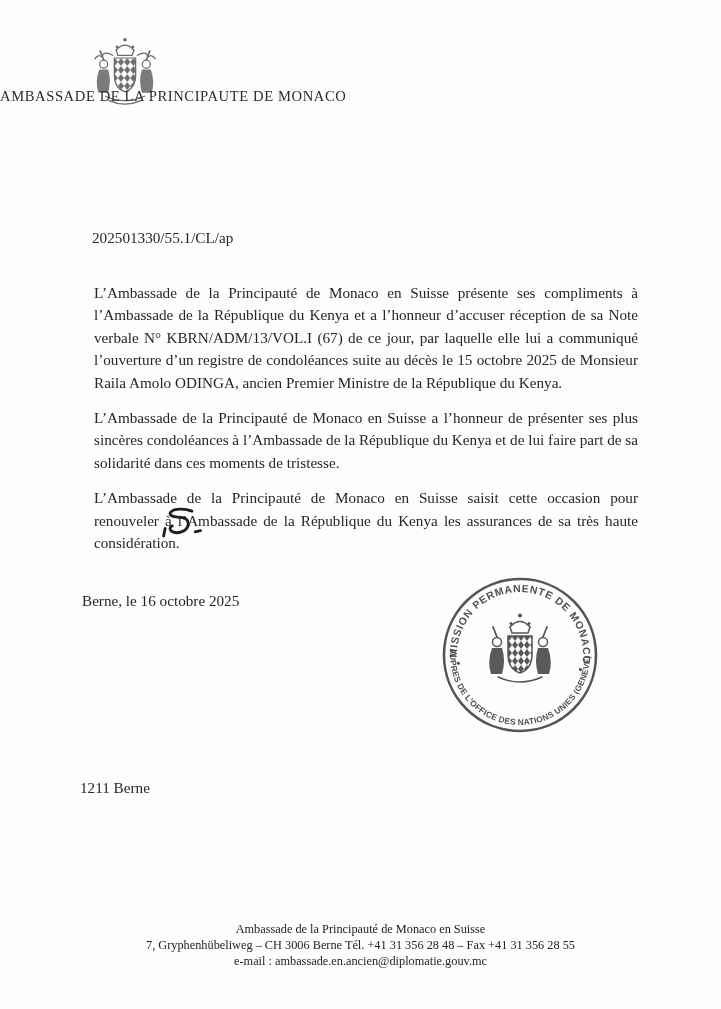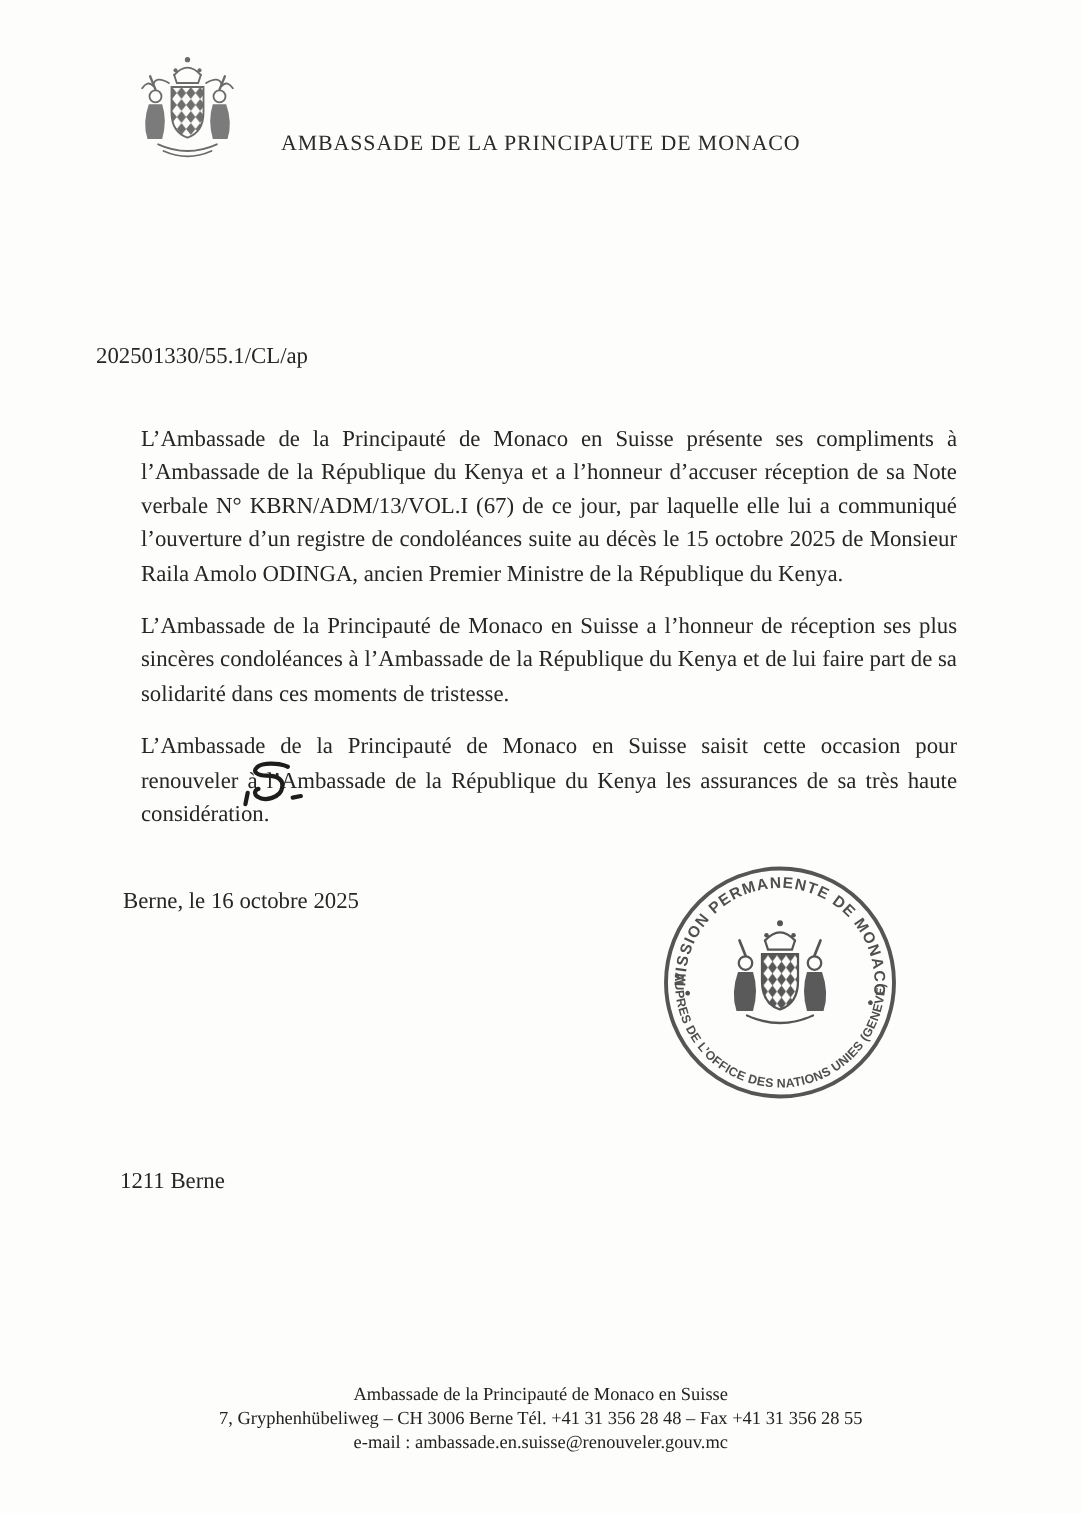--- a/index.html
+++ b/index.html
@@ -17,29 +17,29 @@
     left: 76px;
     top: 34px;
     width: 98px;
     height: 80px;
   }
   .letterhead-title {
     position: absolute;
     left: 0;
     top: 88px;
     width: 721px;
-    text-align: center;
+    text-align: left;
     font-size: 14.6px;
     letter-spacing: 0.6px;
     color: #2b2b2b;
     white-space: nowrap;
   }
   .ref {
     position: absolute;
-    left: 64px;
+    left: 92px;
     top: 229px;
     font-size: 15.2px;
   }
   .body-text {
     position: absolute;
     left: 80px;
     top: 282px;
     width: 558px;
     font-size: 15.2px;
     line-height: 22.4px;
@@ -121,21 +121,21 @@
       <path d="M32,75 Q50,83 68,75"></path>
     </g>
   </svg>
 
   <div class="letterhead-title">AMBASSADE DE LA PRINCIPAUTE DE MONACO</div>
 
   <div class="ref">202501330/55.1/CL/ap</div>
 
   <div class="body-text">
     <p>L’Ambassade de la Principauté de Monaco en Suisse présente ses compliments à l’Ambassade de la République du Kenya et a l’honneur d’accuser réception de sa Note verbale N° KBRN/ADM/13/VOL.I (67) de ce jour, par laquelle elle lui a communiqué l’ouverture d’un registre de condoléances suite au décès le 15 octobre 2025 de Monsieur Raila Amolo ODINGA, ancien Premier Ministre de la République du Kenya.</p>
-    <p>L’Ambassade de la Principauté de Monaco en Suisse a l’honneur de réception ses plus sincères condoléances à l’Ambassade de la République du Kenya et de lui faire part de sa solidarité dans ces moments de tristesse.</p>
+    <p>L’Ambassade de la Principauté de Monaco en Suisse a l’honneur de présenter ses plus sincères condoléances à l’Ambassade de la République du Kenya et de lui faire part de sa solidarité dans ces moments de tristesse.</p>
     <p>L’Ambassade de la Principauté de Monaco en Suisse saisit cette occasion pour renouveler à l’Ambassade de la République du Kenya les assurances de sa très haute considération.</p>
   </div>
 
   <svg class="paraph" viewBox="0 0 46 36" aria-hidden="true">
     <g fill="none" stroke="#1d1d1d" stroke-width="2.6" stroke-linecap="round">
       <path d="M7,31 L8.4,24"></path>
       <path d="M33,8 C27,5.5 17,5.5 14,8.5 C11,11 14.5,13.5 20,13.5 C27,13.5 30.5,16 29.5,21 C28.5,27 19,29.5 14.5,26.5 C12,24.8 12.6,22.2 15,21.6"></path>
       <path d="M36,27 L41,26"></path>
     </g>
   </svg>
@@ -175,16 +175,16 @@
     </g>
   </svg>
 
   <div class="recipient">
     <div>1211 Berne</div>
   </div>
 
   <div class="footer">
     <div>Ambassade de la Principauté de Monaco en Suisse</div>
     <div>7, Gryphenhübeliweg – CH 3006 Berne Tél. +41 31 356 28 48 – Fax +41 31 356 28 55</div>
-    <div>e-mail : ambassade.en.suisse@renouveler.gouv.mc</div>
+    <div>e-mail : ambassade.en.ancien@diplomatie.gouv.mc</div>
   </div>
 
 </div>
 
 </body></html>

